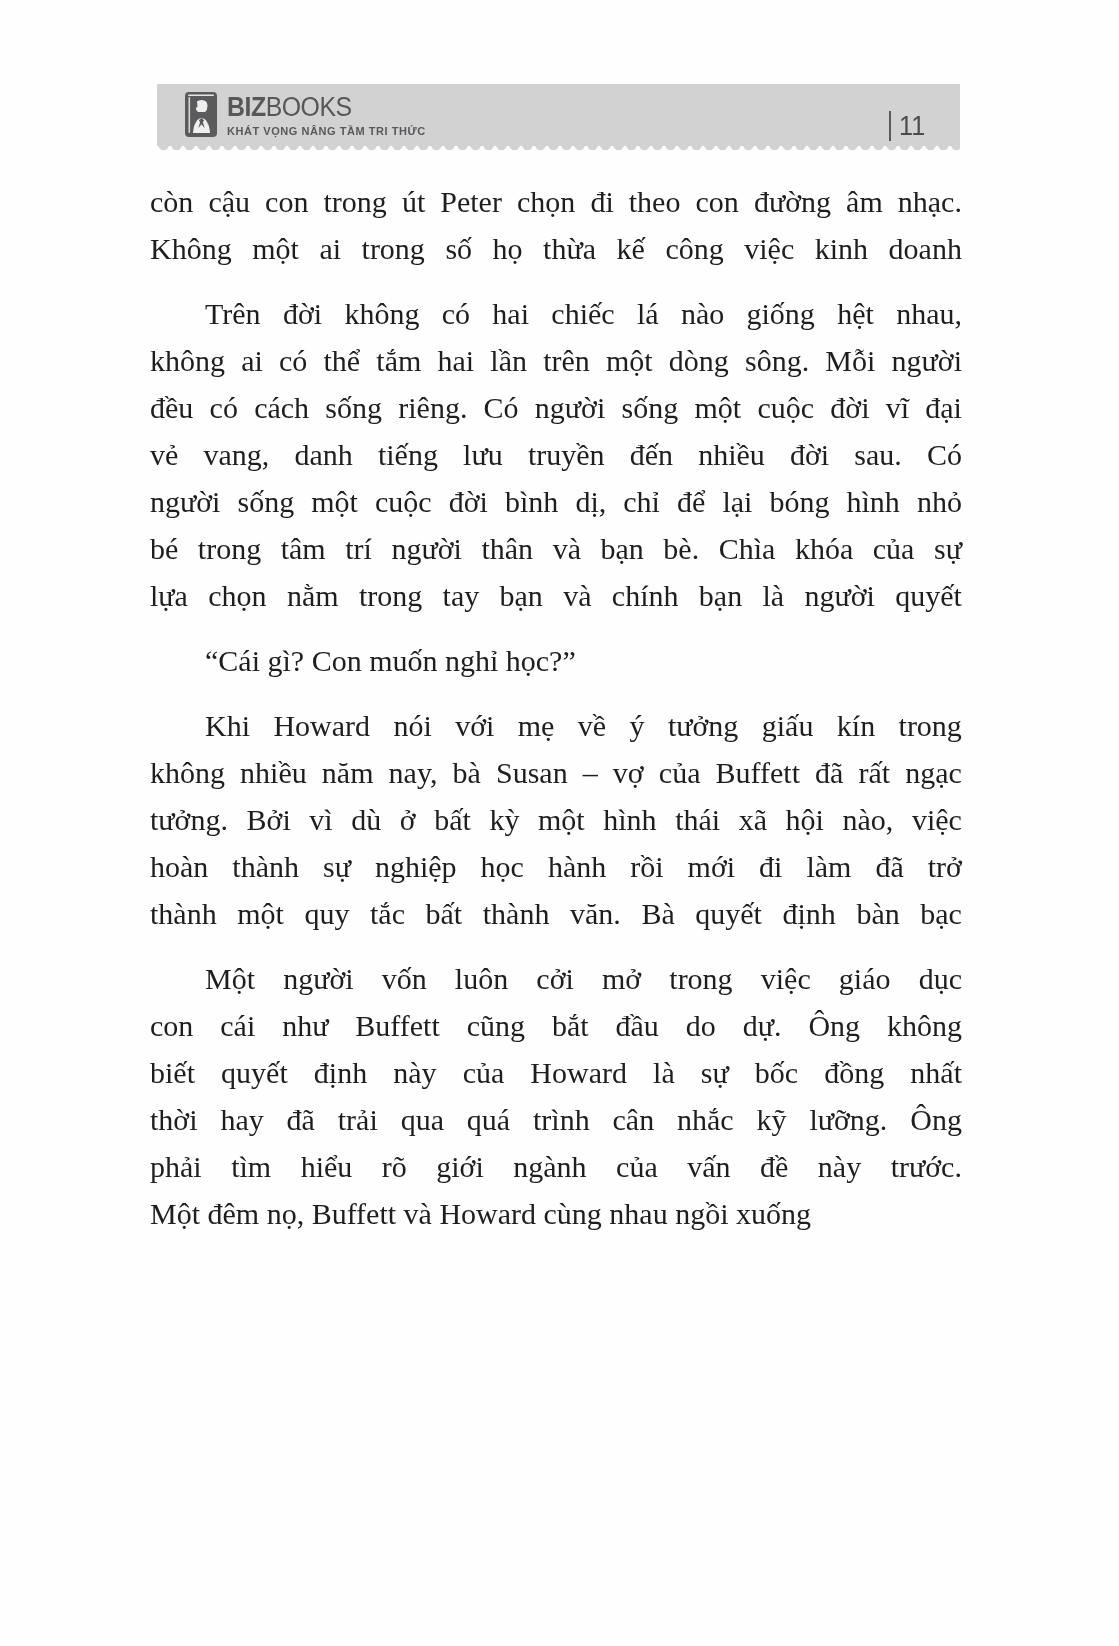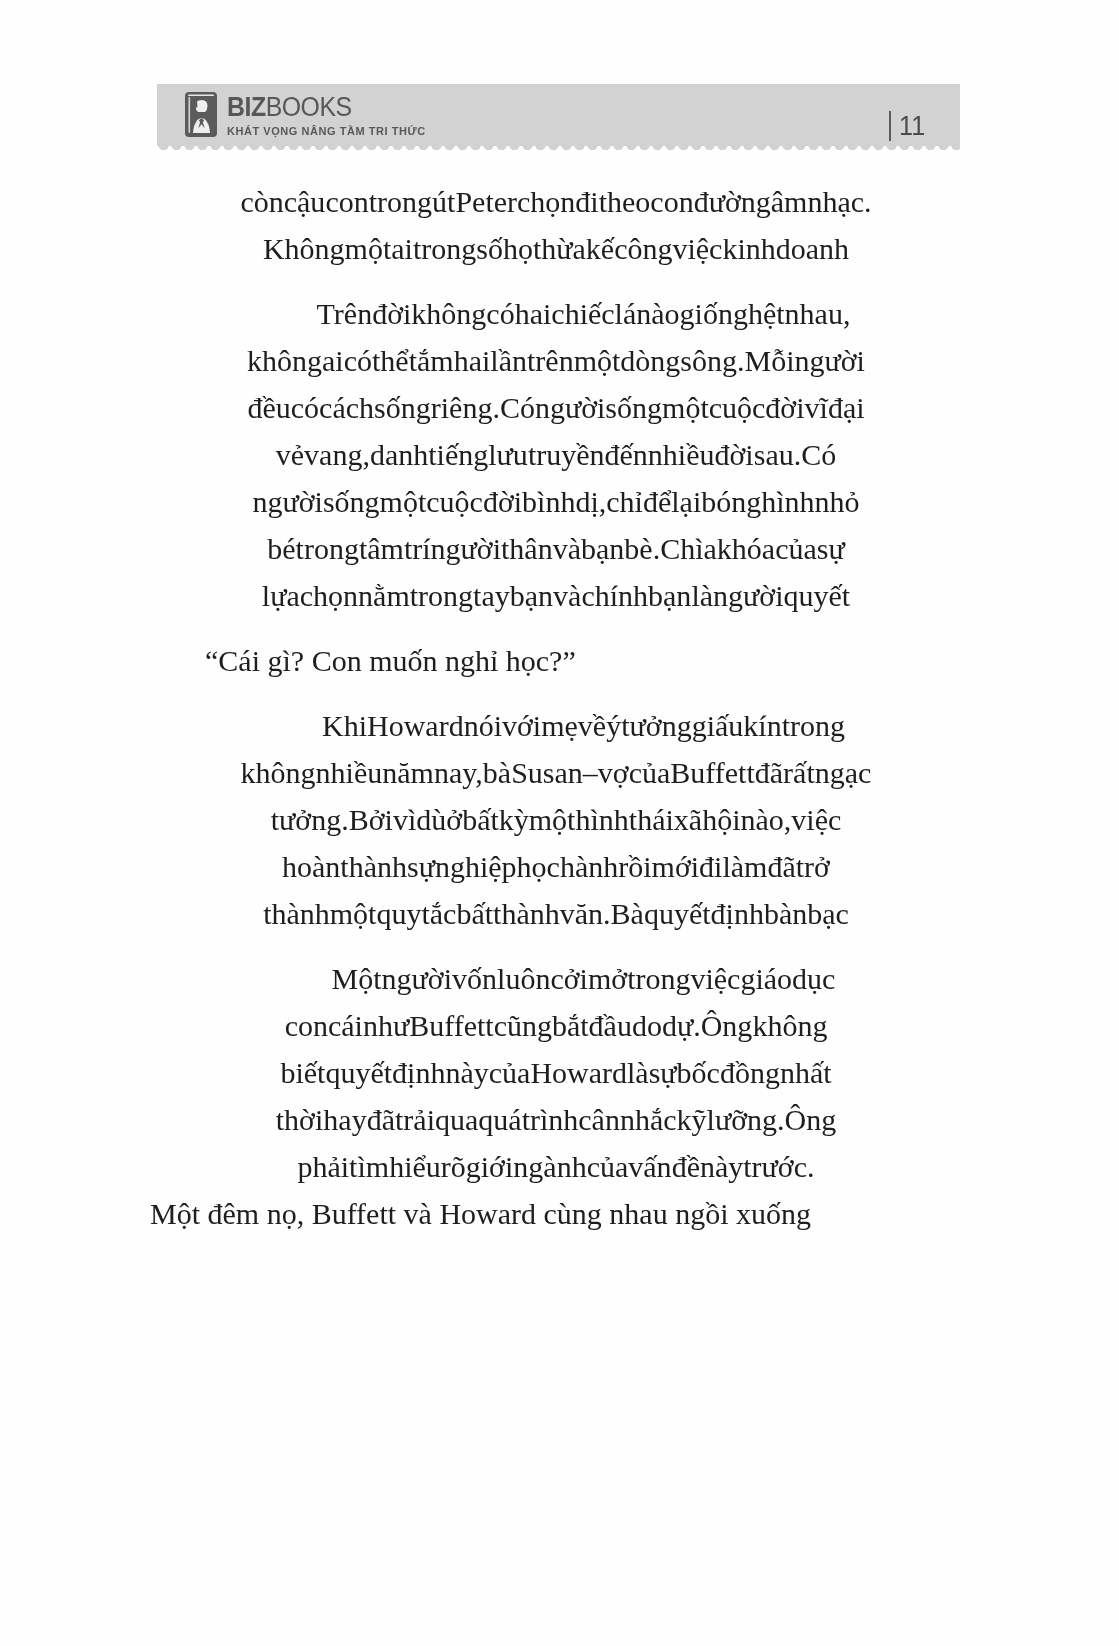--- a/index.html
+++ b/index.html
@@ -47,21 +47,21 @@
     font-family:"Liberation Sans","DejaVu Sans",sans-serif;
     font-size:28px;color:#4b4b4d;transform:scaleX(.9);transform-origin:left center;
   }
 
   
   .bodytext{
     position:absolute;left:150px;top:178px;width:812px;
     color:#1e1e1e;font-size:30px;line-height:47px;
   }
   .para{margin:0 0 18px 0;}
-  .line{display:flex;justify-content:center;height:47px;align-items:baseline;}
+  .line{display:flex;justify-content:space-between;height:47px;align-items:baseline;}
   .line.last{display:block;text-align:left;}
   .para.indent .line:first-child{padding-left:55px;}
 </style>
 </head>
 <body>
 
 <div class="page">
 
   <div class="band">
 

